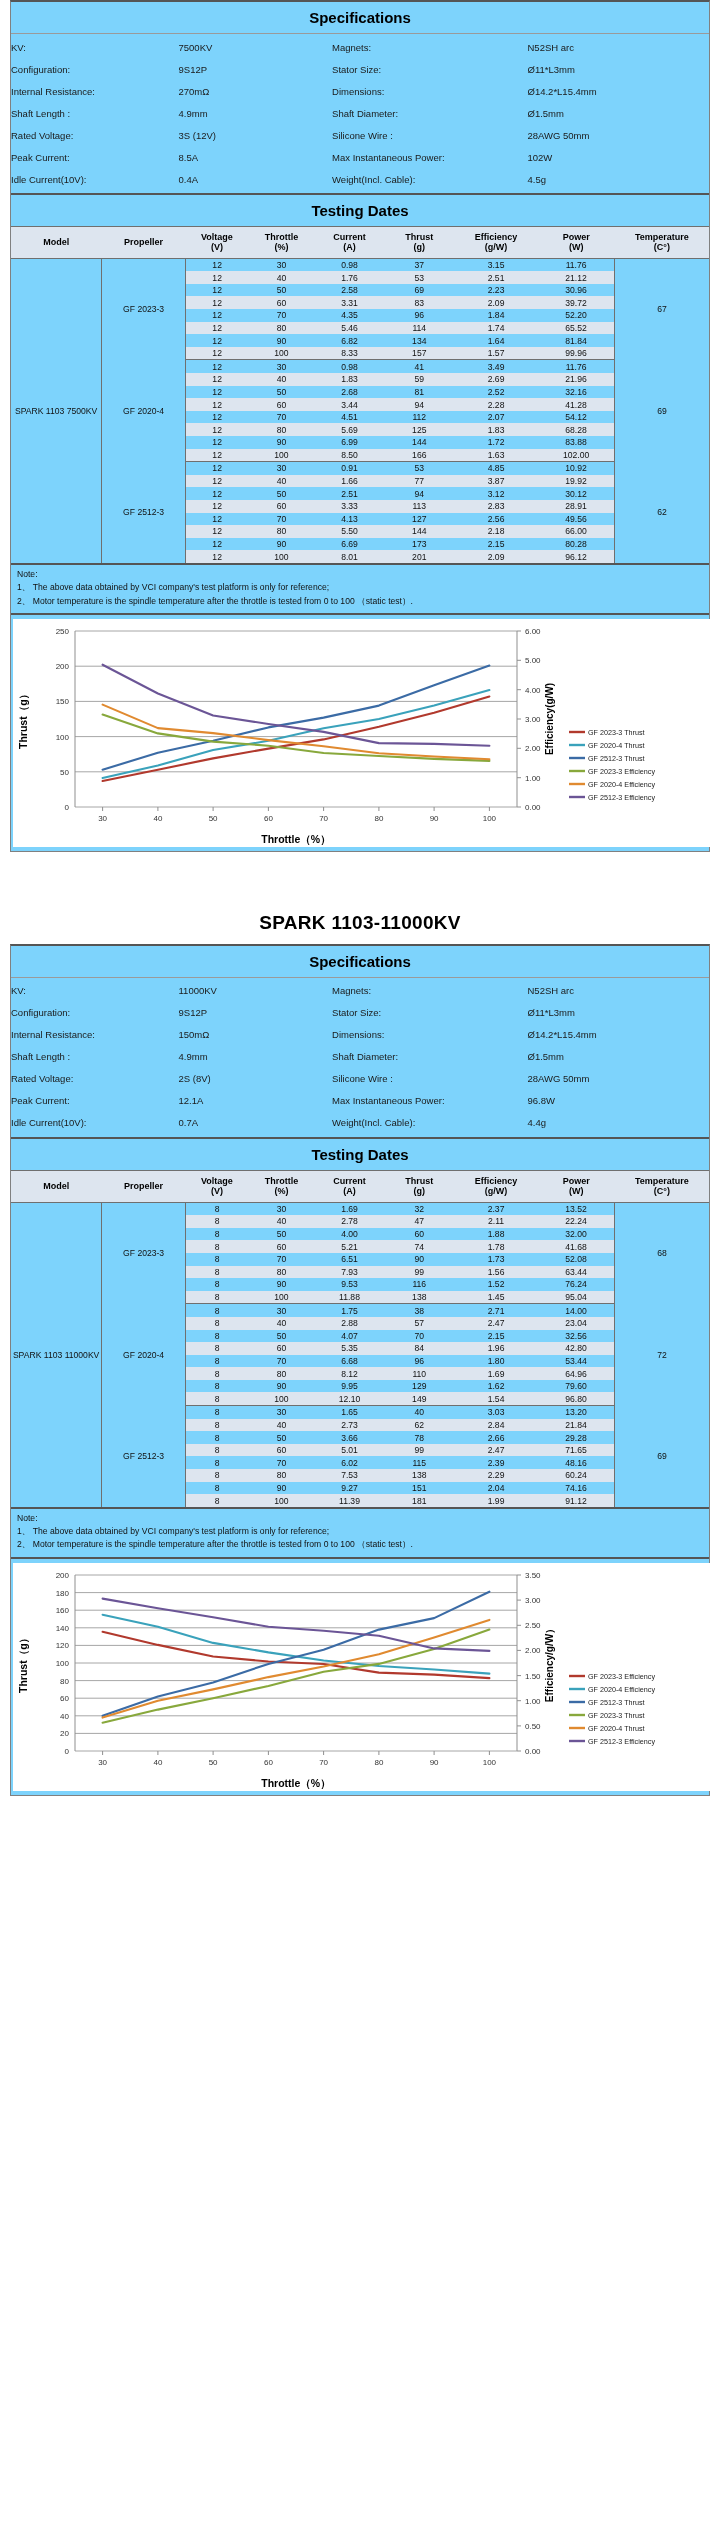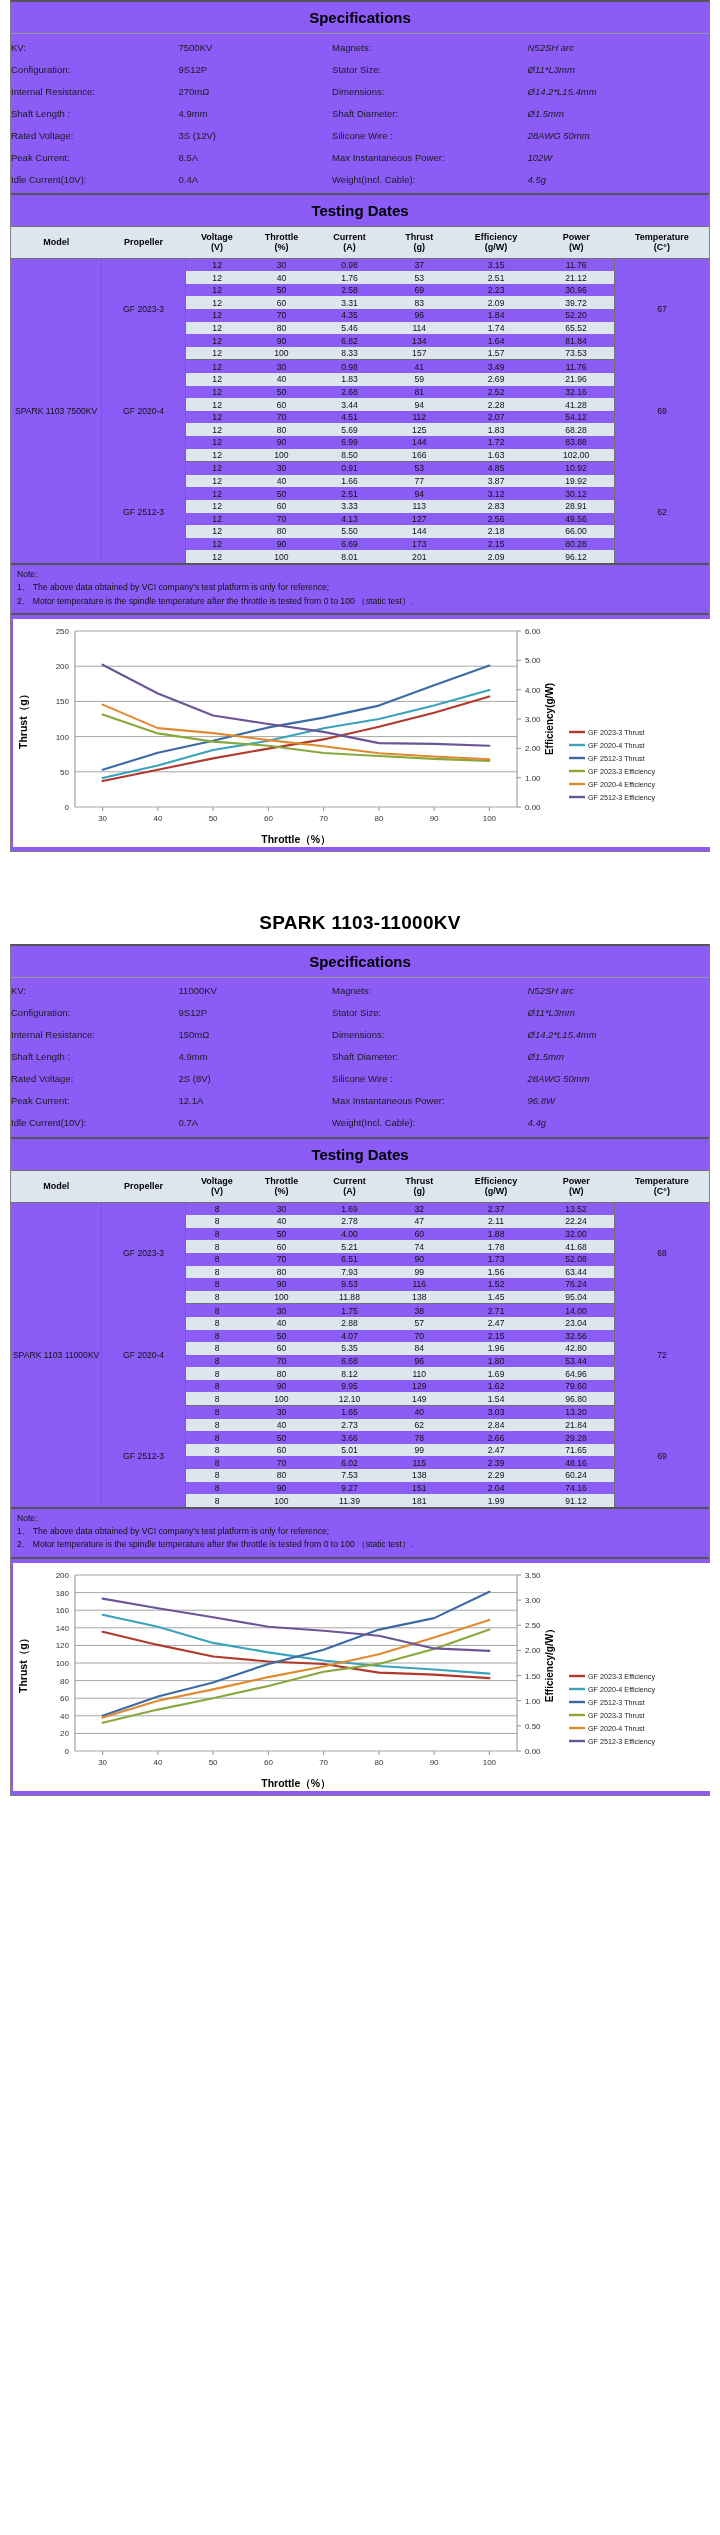--- a/index.html
+++ b/index.html
@@ -18,42 +18,42 @@
     font-size: 19px;
     font-weight: bold;
     letter-spacing: .3px;
     padding: 14px 0 10px 0;
     color:#000;
   }
   .card {
     margin: 0 10px;
     border: 1px solid #808080;
     border-top: 2px solid #555;
-    background:#8b5cf6;
+    background:#7dd3fc;
   }
   .band-title {
     text-align:center;
     font-size: 15px;
     font-weight:bold;
     padding: 7px 0 7px 0;
     border-bottom: 1px solid #9a9a9a;
     color:#000;
   }
   
   table.specs { width:100%; border-collapse: collapse; }
   table.specs td {
     font-size: 9.5px;
     padding: 5.5px 0;
     vertical-align: middle;
     white-space: nowrap;
   }
   td.sp-l1 { width: 24%; padding-left: 58px; }
   td.sp-v1 { width: 22%; }
   td.sp-l2 { width: 28%; }
-  td.sp-v2 { width: 26%; font-style: italic; }
+  td.sp-v2 { width: 26%; }
   .specs-wrap { border-bottom: 2px solid #555; padding: 2px 0 3px 0; }
 
   
   table.tdata { width:100%; border-collapse: collapse; table-layout: fixed; }
   table.tdata th {
     background:#dde5ef;
     font-size: 9px;
     font-weight: bold;
     padding: 5px 1px;
     line-height: 1.15;
@@ -237,21 +237,21 @@
                   <td>134</td>
                   <td>1.64</td>
                   <td>81.84</td>
                 </tr>
                 <tr class="grp-end">
                   <td class="zebra">12</td>
                   <td class="zebra">100</td>
                   <td class="zebra">8.33</td>
                   <td class="zebra">157</td>
                   <td class="zebra">1.57</td>
-                  <td class="zebra">73.53</td>
+                  <td class="zebra">99.96</td>
                 </tr>
                 <tr>
                   <td class="prop" rowspan="8">GF 2020-4</td>
                   <td>12</td>
                   <td>30</td>
                   <td>0.98</td>
                   <td>41</td>
                   <td>3.49</td>
                   <td>11.76</td>
                   <td class="temp" rowspan="8">69</td>

